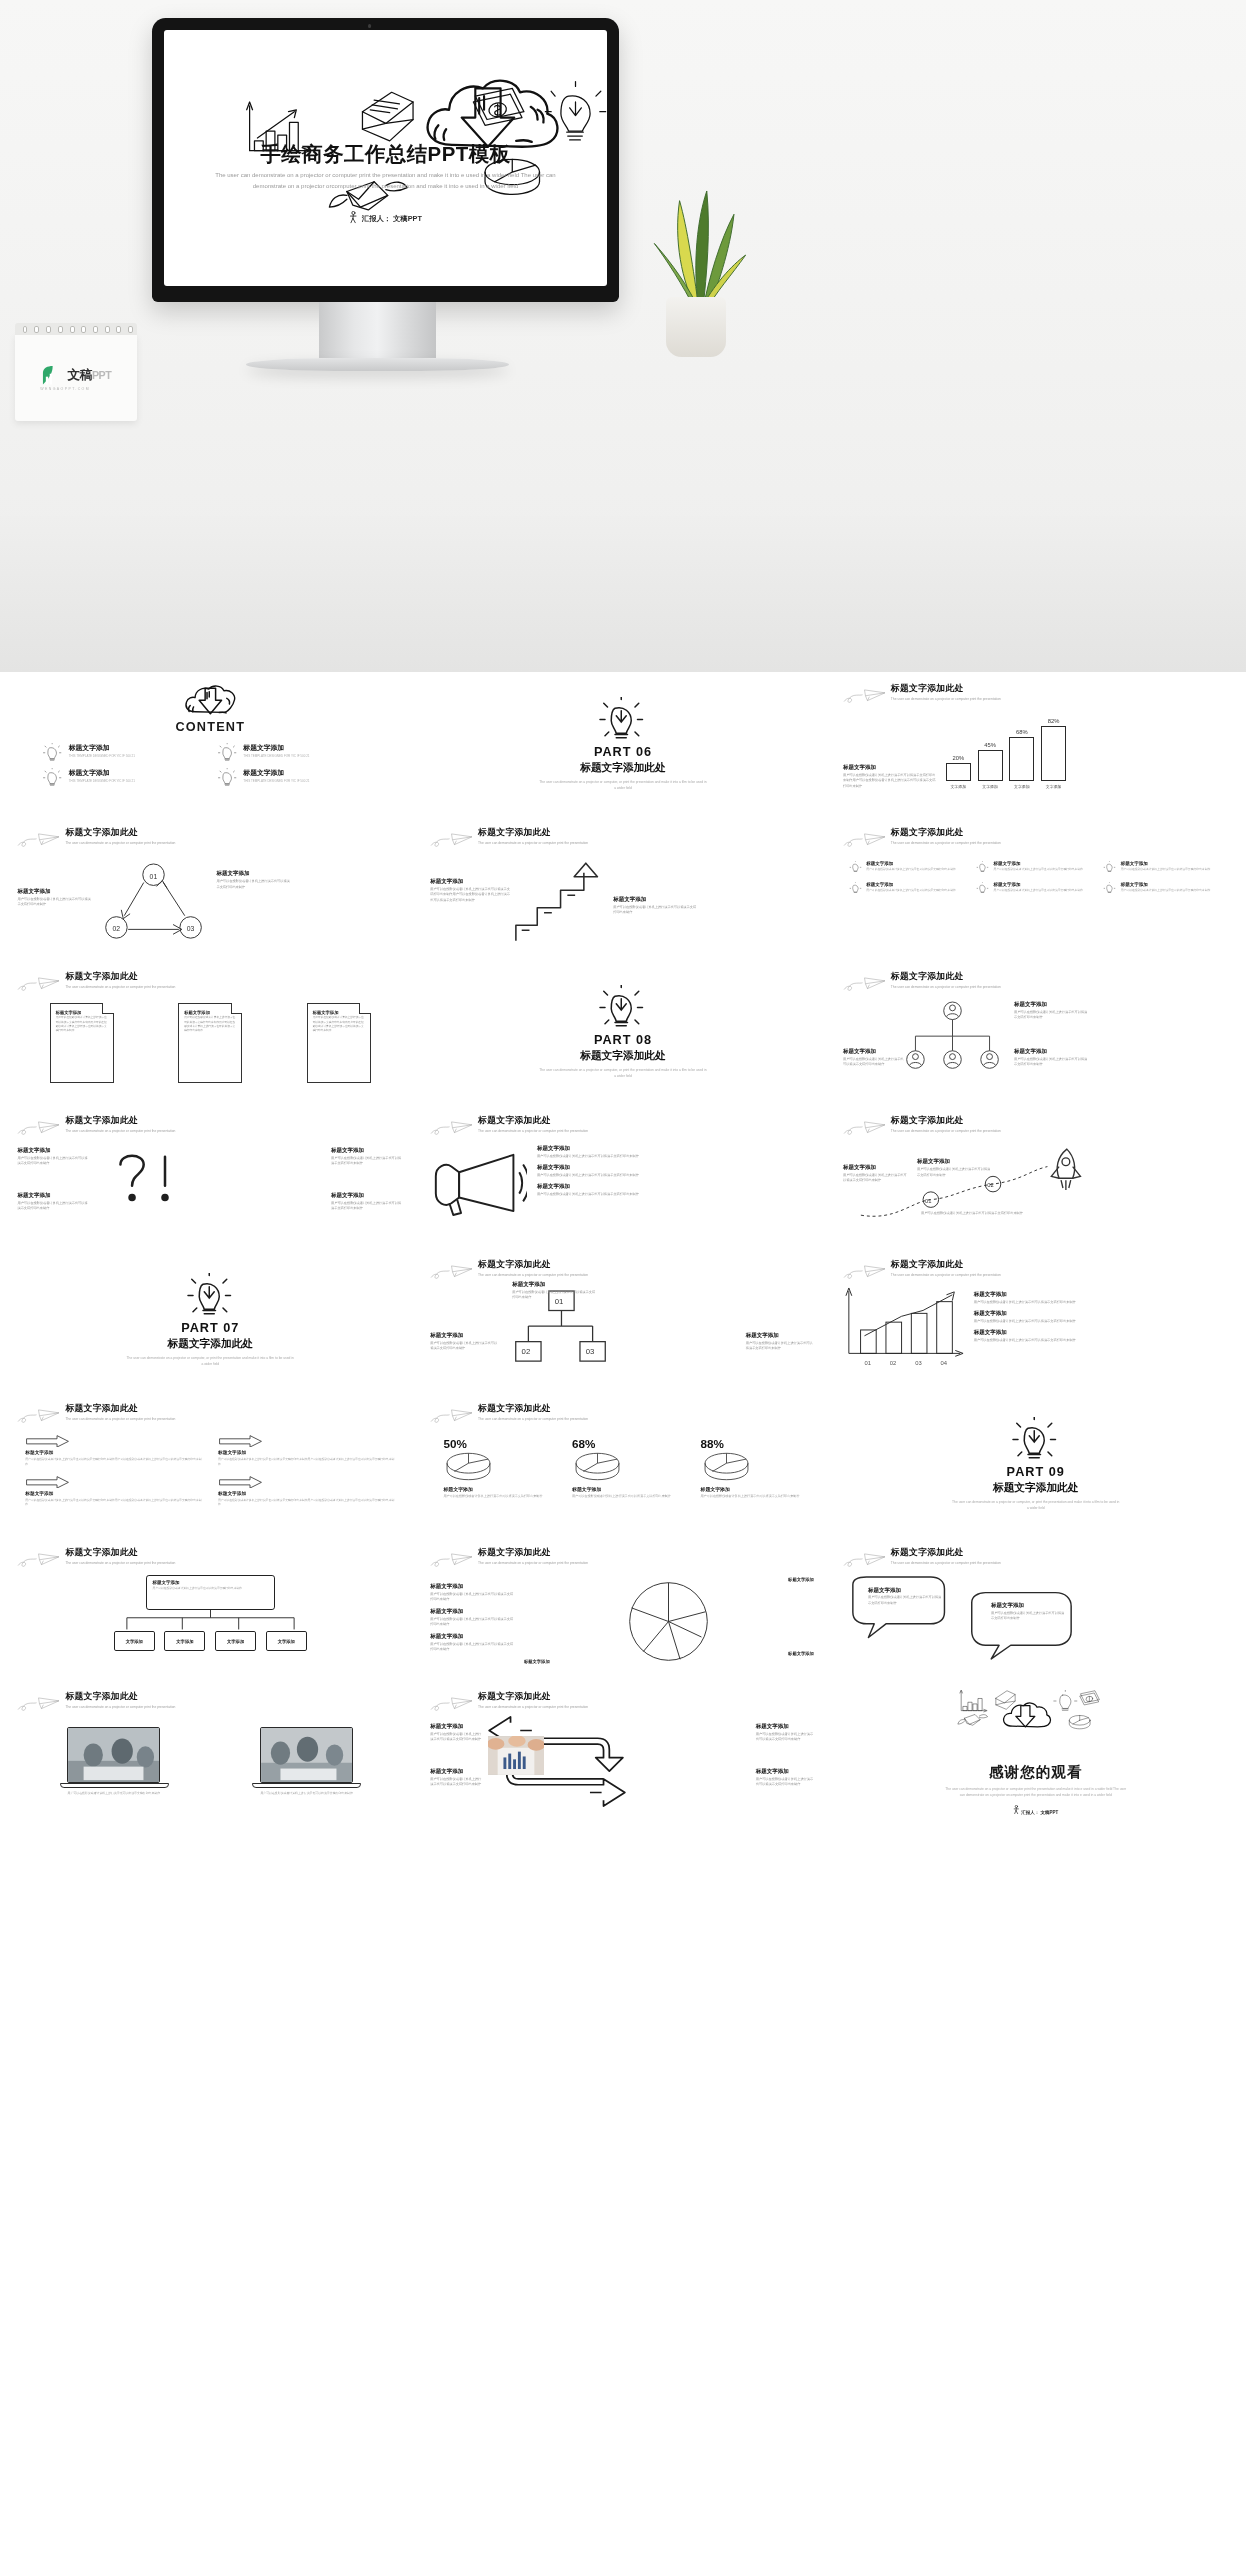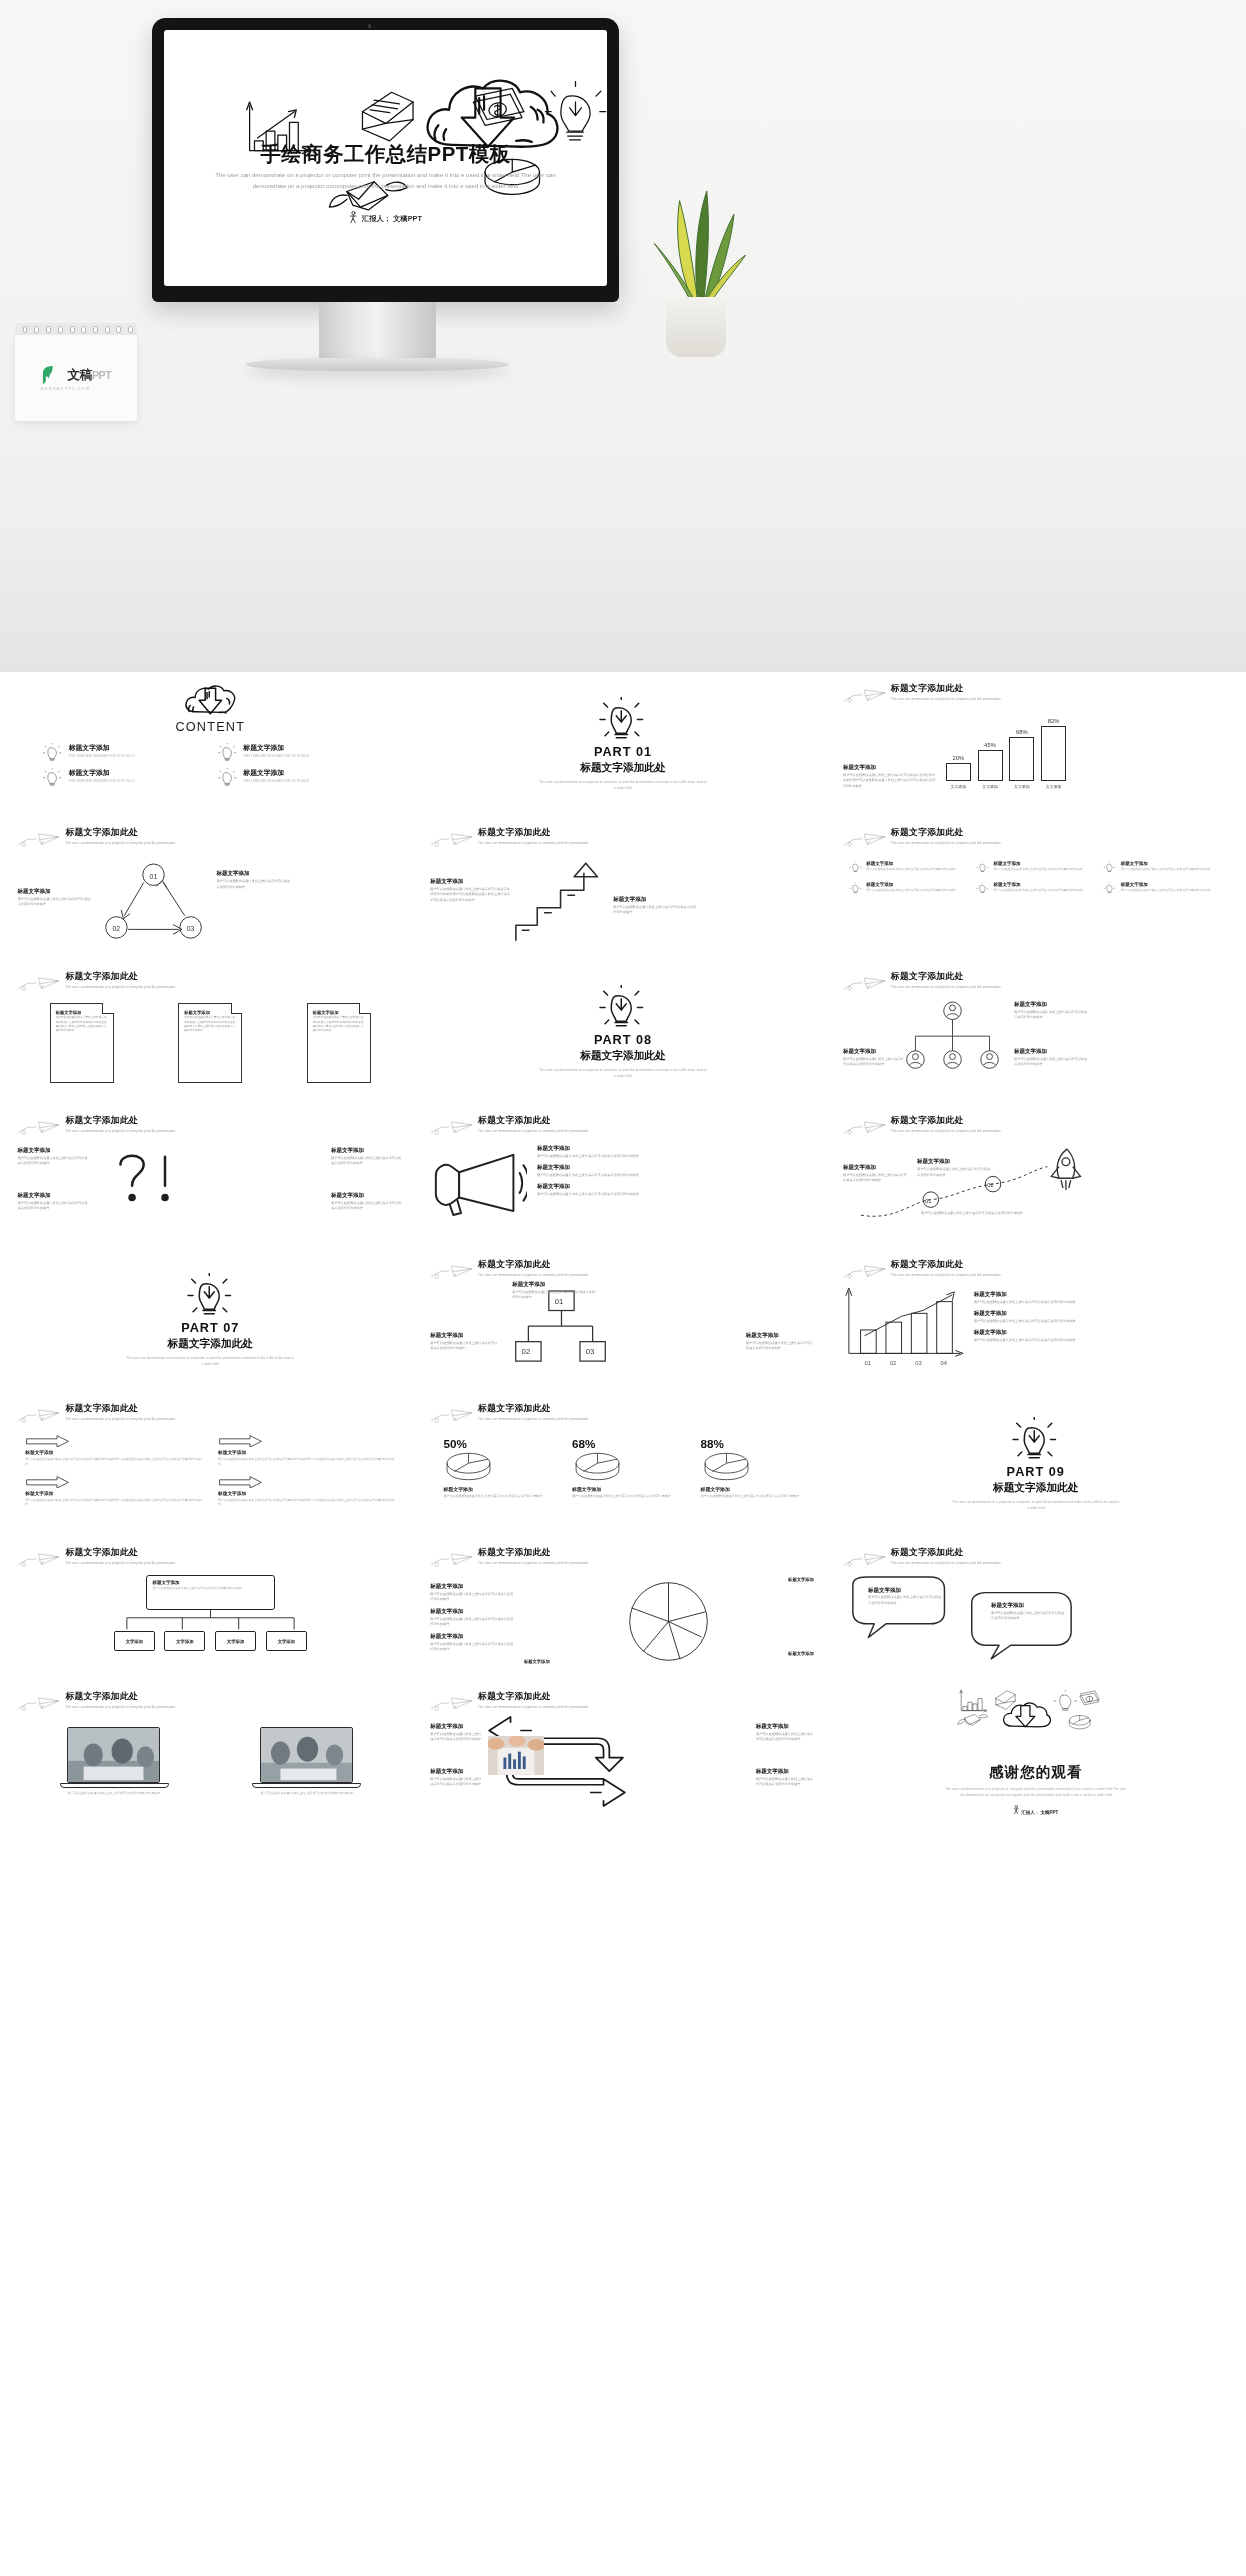--- a/index.html
+++ b/index.html
@@ -106,21 +106,21 @@
 
   
   .sec { display:flex; flex-direction:column; align-items:center; justify-content:center; height:100%; }
   .sec-bulb { margin-bottom:3.9px; }
   .sec-part { font-size:12.7px; font-weight:bold; letter-spacing:1px; color:#111; }
   .sec-cn { font-size:10.7px; font-weight:bold; color:#111; margin-top:1.9px; }
   .sec-en { font-size:3.3px; color:#a8a8a8; margin-top:4.9px; text-align:center; max-width:170px; line-height:1.7; }
 
   
   .content-slide { display:flex; flex-direction:column; align-items:center; padding-top:7.8px;}
-  .content-word { font-size:12.7px; font-weight:normal; letter-spacing:1.2px; margin-top:1px; }
+  .content-word { font-size:12.7px; font-weight:bold; letter-spacing:1.2px; margin-top:1px; }
   .content-grid { display:grid; grid-template-columns:1fr 1fr; gap:5.8px 13.6px; margin-top:8.8px; width:100%; padding:0 25px;}
   .ci { display:flex; gap:4.9px; align-items:flex-start; }
   .ci-t { font-size:6.8px; font-weight:bold; color:#111; white-space:nowrap;}
   .ci-s { font-size:3px; color:#b0b0b0; line-height:1.5; margin-top:1px; max-width:76px;}
 
   
   .bt { font-size:5.5px; font-weight:bold; color:#111; }
   .bd { font-size:3.2px; color:#8e8e8e; line-height:1.62; margin-top:1.9px; }
 
   
@@ -373,21 +373,21 @@
   <div class="slide">
     <div class="sec">
       <svg class="sec-bulb" width="51" height="45" viewBox="0 0 40 36">
           <g fill="none" stroke="#1a1a1a" stroke-width="1.2" stroke-linecap="round">
             <path d="M14 9 C21 7 27 12 27 19 C27 23 24 25 23 29 L15 29 C14 25 11 23 11 19 C11 12 12 10 14 9Z"></path>
             <path d="M14 30 L24 30 M15 32.5 L23 32.5"></path>
             <path d="M19 11 L19 20 M15 15 L19 20 L23 15"></path>
             <path d="M6 18 L2 18 M32 18 L36 18 M8 8 L5 5 M30 8 L33 5 M19 2 L19 0 M9 28 L6 31 M30 28 L33 31"></path>
           </g>
         </svg>
-      <div class="sec-part">PART 01</div>
+      <div class="sec-part">PART 06</div>
       <div class="sec-cn">标题文字添加此处</div>
       <div class="sec-en">The user can demonstrate on a projector or computer, or print the presentation and make it into a film to be used in a wider field</div>
     </div>
   </div>
 
   <div class="slide">
     <div class="sl-head">
       <svg class="plane-ico" width="43" height="19.5" viewBox="0 0 88 40">
         <g fill="none" stroke="#9a9a9a" stroke-width="1">
             <path d="M2 32 C10 20 22 26 16 32 C12 36 6 32 14 24 C22 16 34 20 40 18"></path>

